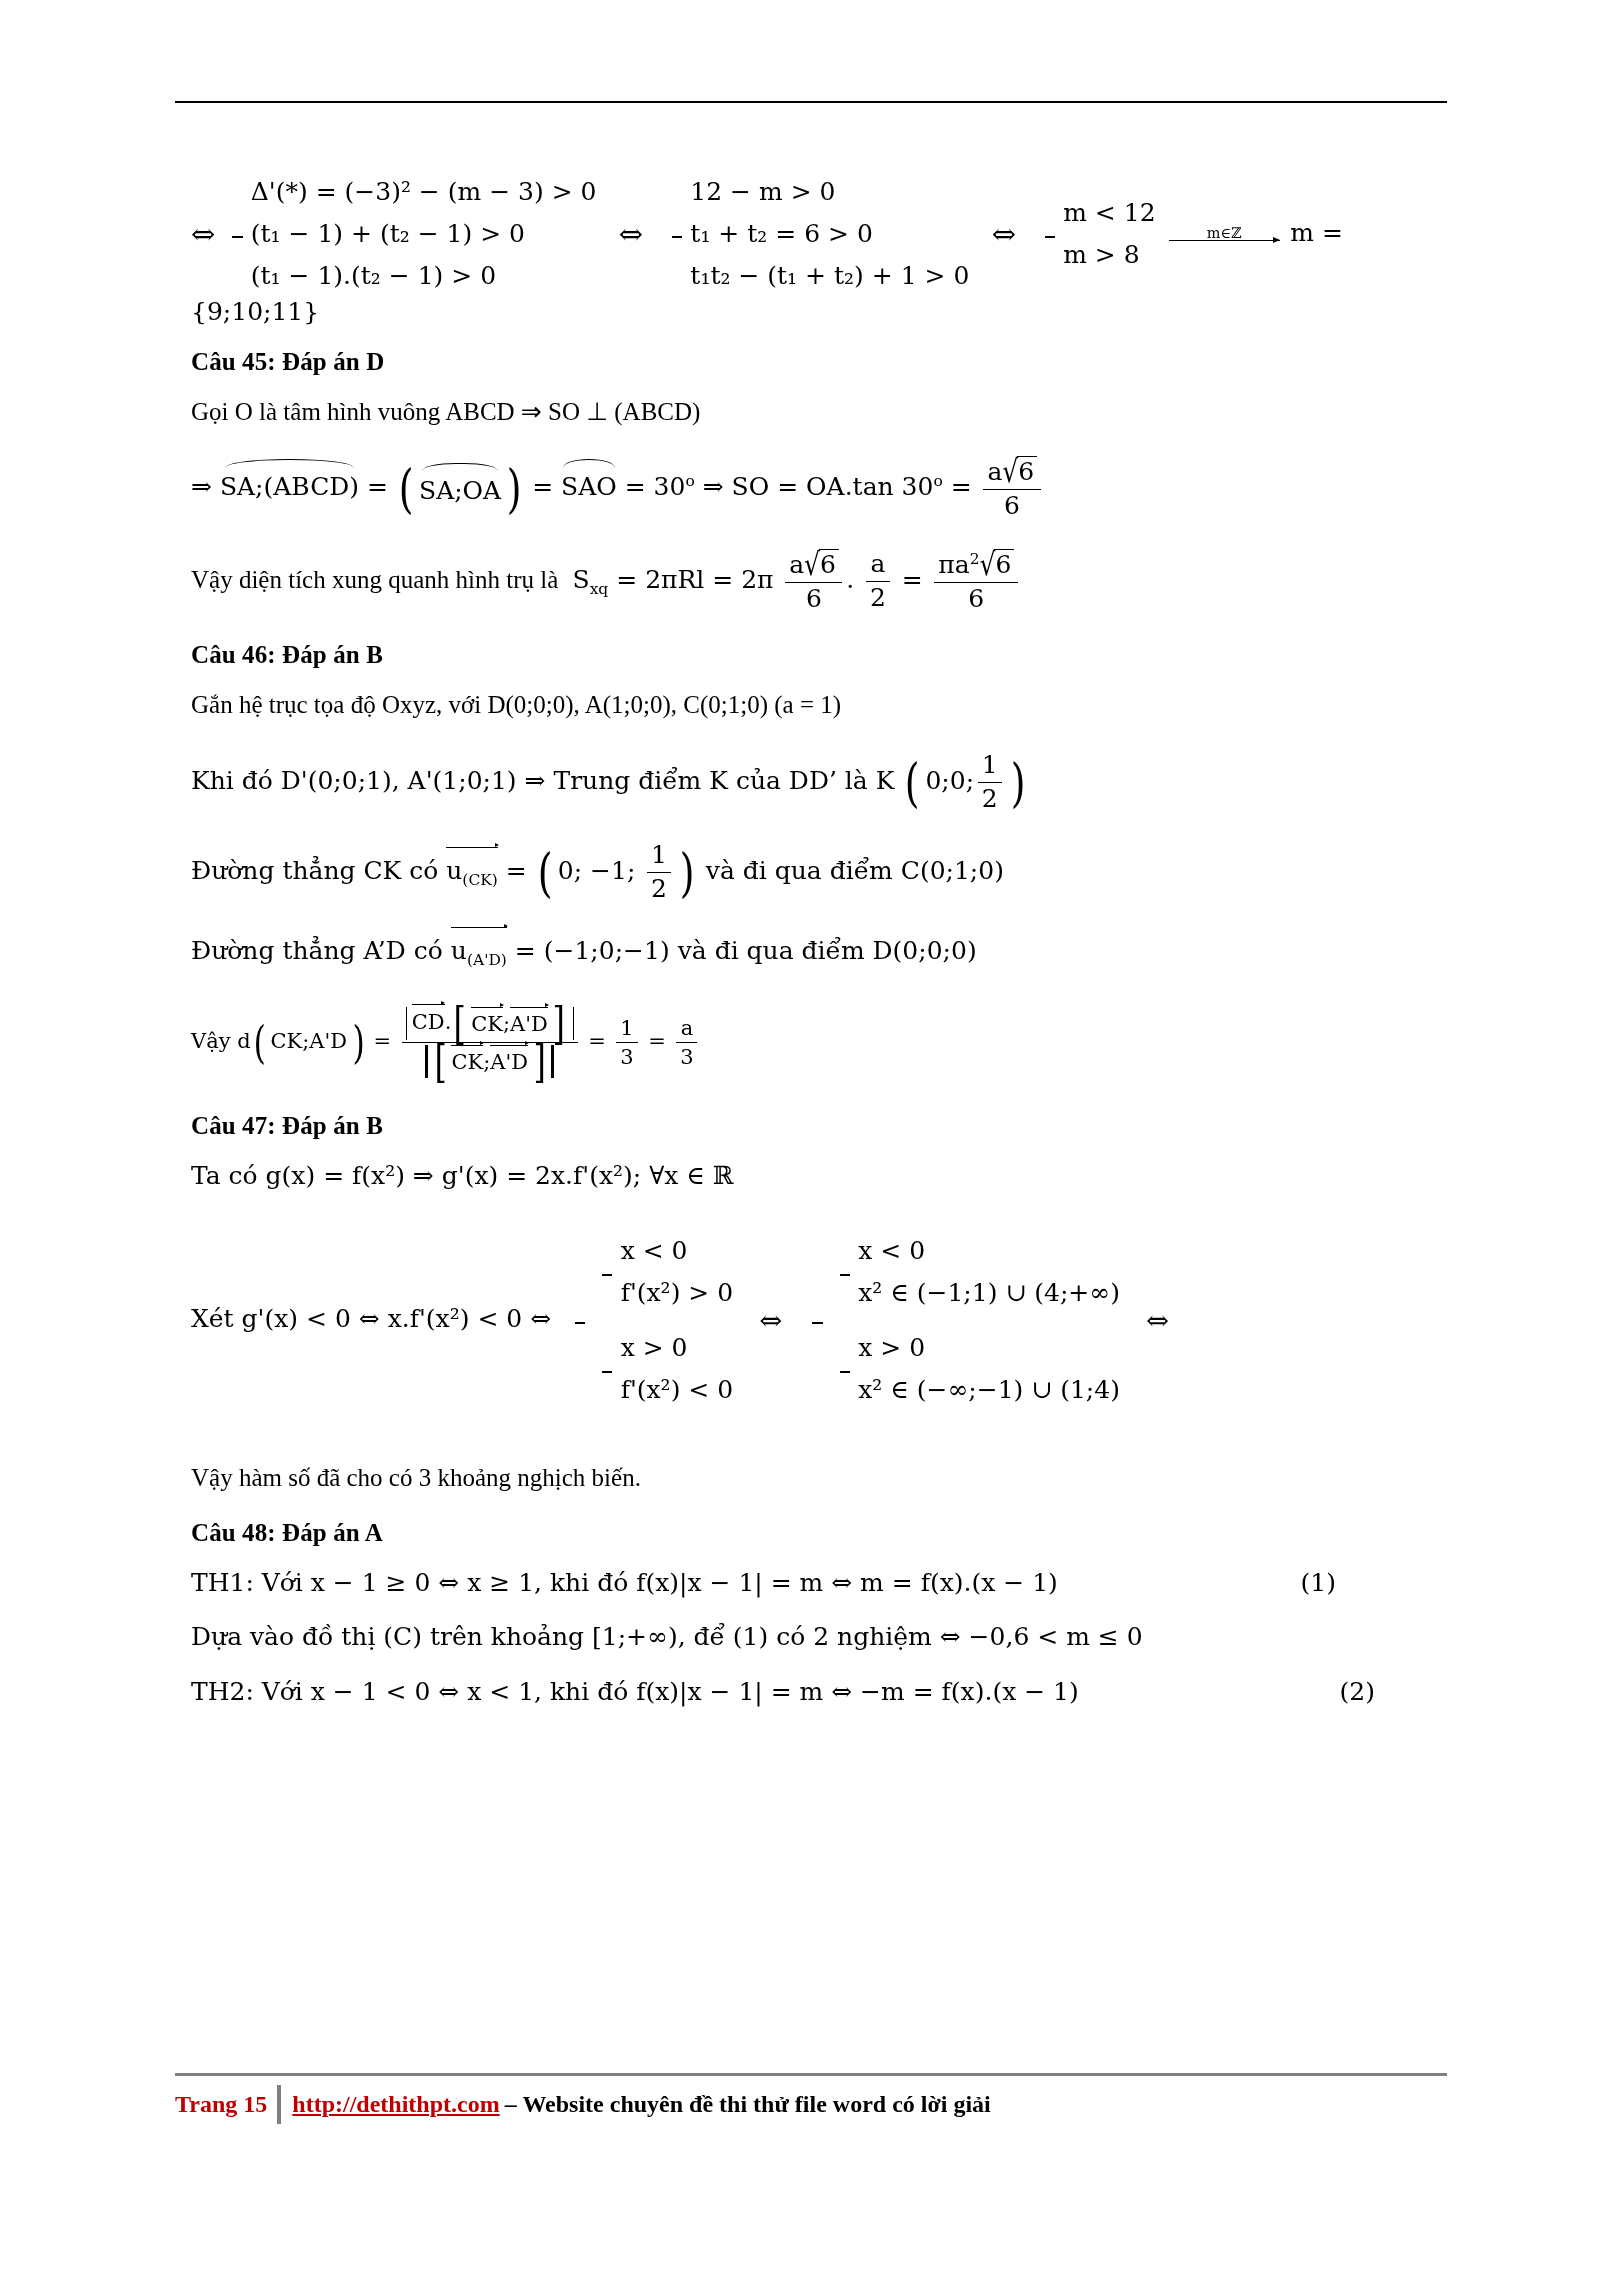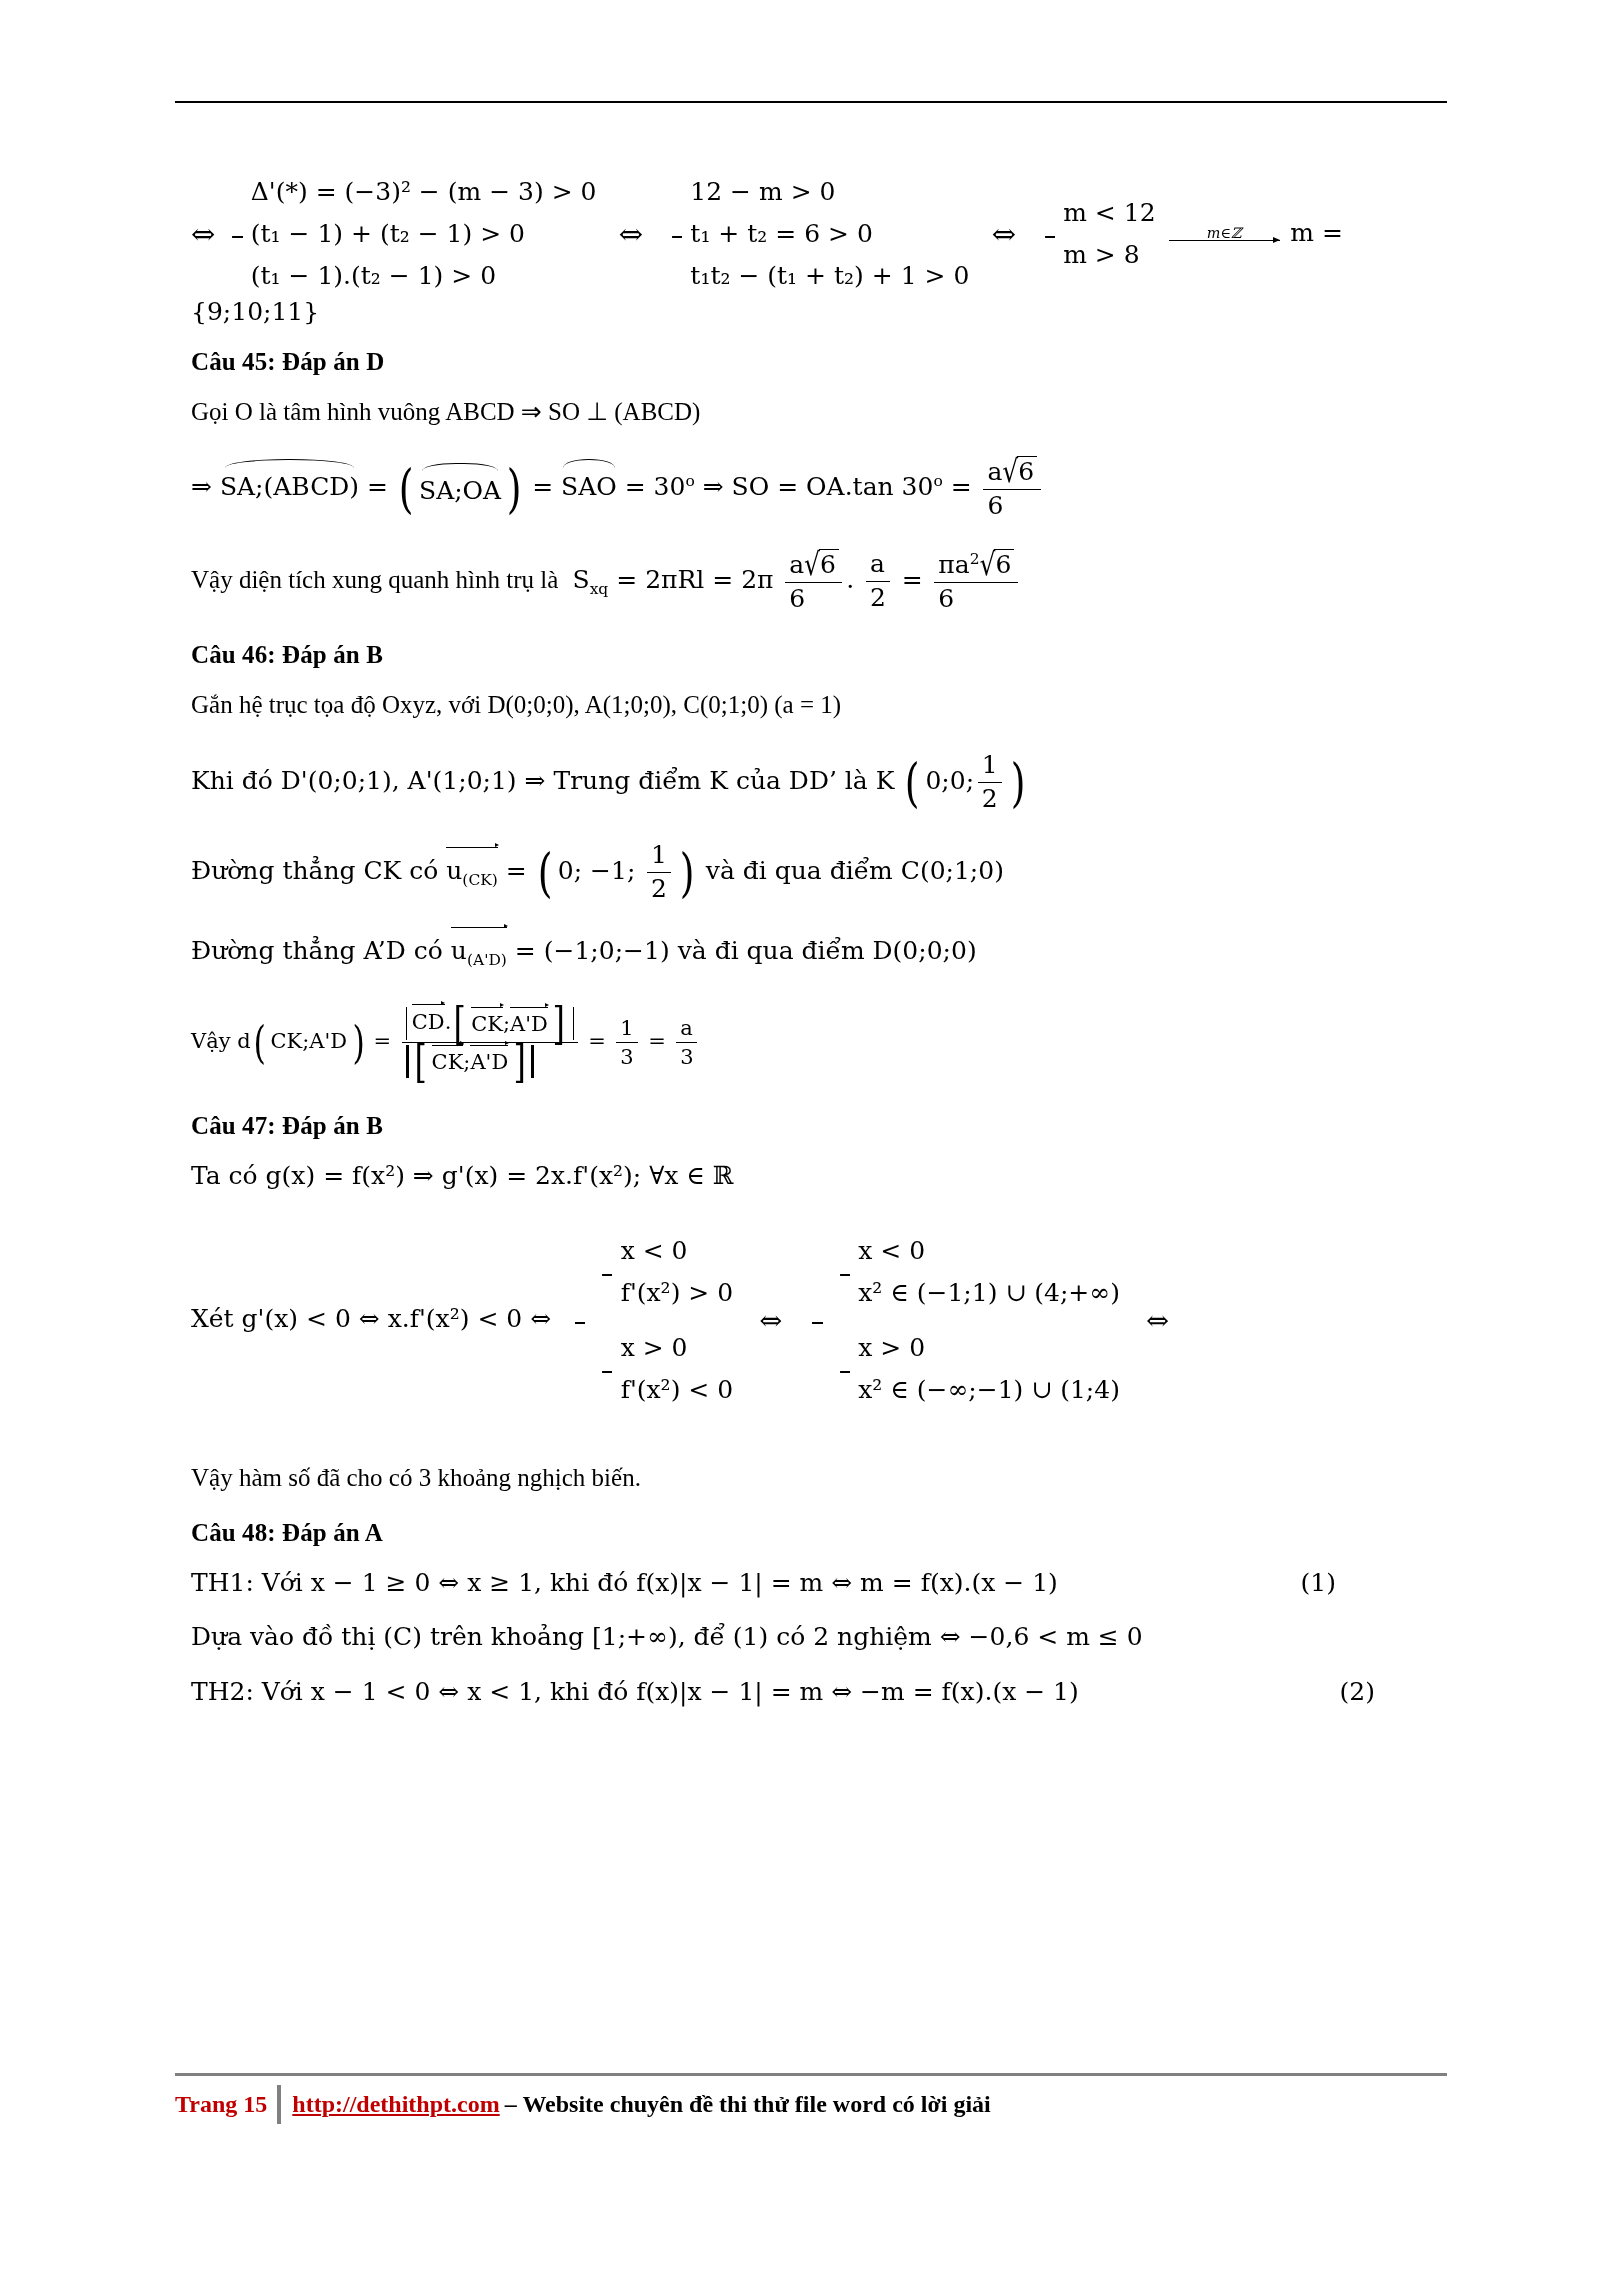--- a/index.html
+++ b/index.html
@@ -54,21 +54,21 @@
     font-family: "DejaVu Serif", serif;
     font-size: 25px;
   }
   .sup { font-size: 0.62em; vertical-align: super; }
   .sub { font-size: 0.62em; vertical-align: sub; }
 
   
   .frac {
     display: inline-block;
     vertical-align: middle;
-    text-align: left;
+    text-align: center;
     margin: 0 3.9px;
     line-height: 1.15;
   }
   .frac > .num { display: block; padding: 0 3.9px 2px 3.9px; }
   .frac > .den { display: block; border-top: 1.3px solid #000; padding: 2px 3.9px 0 3.9px; }
 
   
   .sys {
     display: inline-flex;
     align-items: center;
@@ -179,21 +179,20 @@
     text-align: center;
     min-width: 111px;
     vertical-align: middle;
     margin: 0 2.6px;
   }
   .arrowlbl .lbl {
     display: block;
     font-size: 14.4px;
     line-height: 1;
     margin-bottom: 0;
-    font-style: italic;
   }
   .arrowlbl .bar {
     display: block;
     position: relative;
     height: 1.3px;
     background: #000;
   }
   .arrowlbl .bar::after {
     content: "";
     position: absolute;

